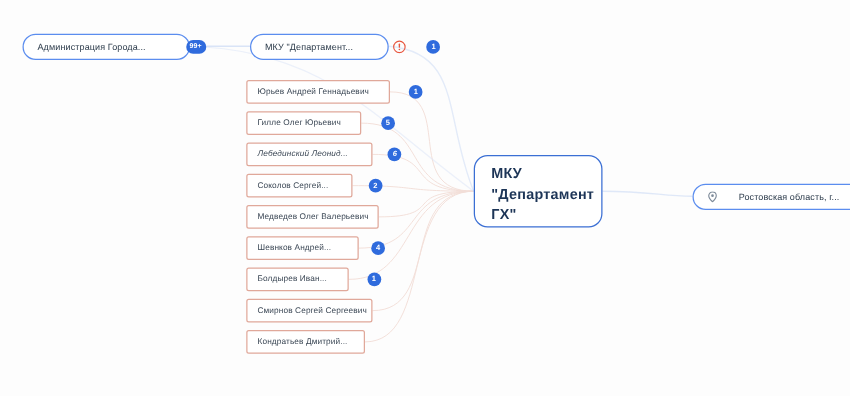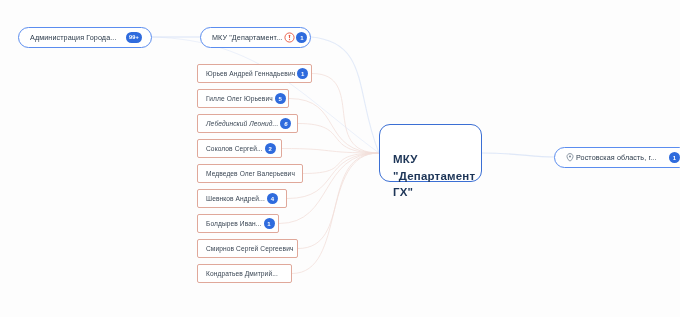--- a/index.html
+++ b/index.html
@@ -18,21 +18,21 @@
     position: absolute; inset: 0;
     width: 680px; height: 317px;
     pointer-events: none;
   }
 
   
   .node {
     position: absolute;
     display: flex;
     align-items: center;
-    gap: 1px;
+    gap: 16px;
     background: #ffffff;
     white-space: nowrap;
     z-index: 3;
   }
 
   
   .pill {
     border: 1.2px solid #5b8def;
     border-radius: 999px;
     padding: 4px 9px 4px 11px;
@@ -51,21 +51,21 @@
     color: #3a4654;
     font-size: 6.6px;
     letter-spacing: .1px;
   }
   .card.italic { font-style: italic; }
 
   
   .focus {
     border: 1.6px solid #3b6fd4;
     border-radius: 11px;
-    padding: 26px 13px;
+    padding: 6px 13px;
     color: #1d3557;
     font-size: 11.5px;
     font-weight: 700;
     line-height: 1.45;
     display: block;
     white-space: pre-line;
     letter-spacing: .2px;
   }
 
   

